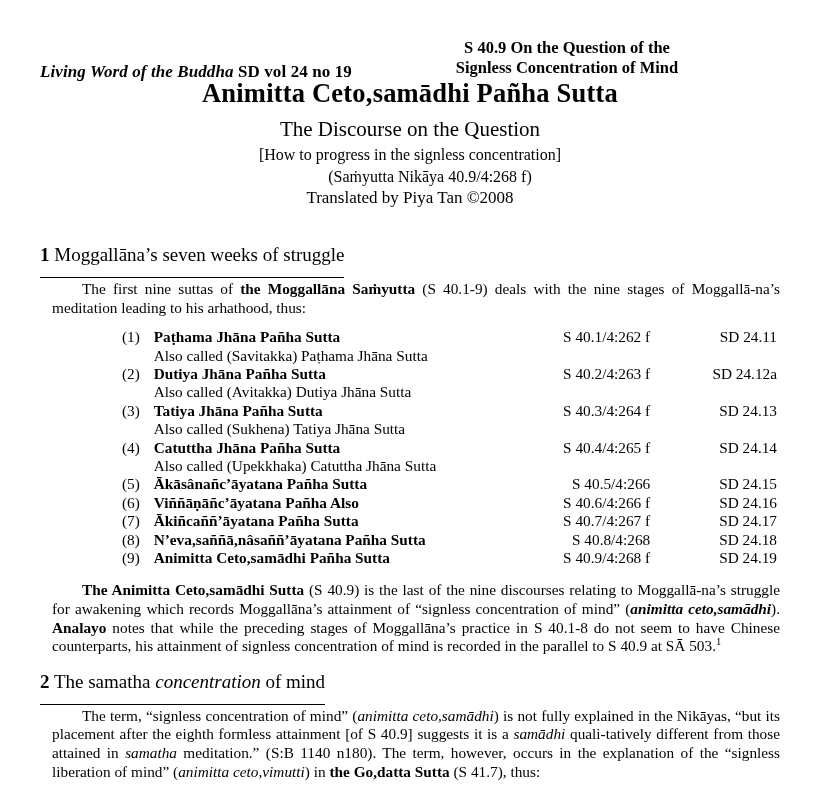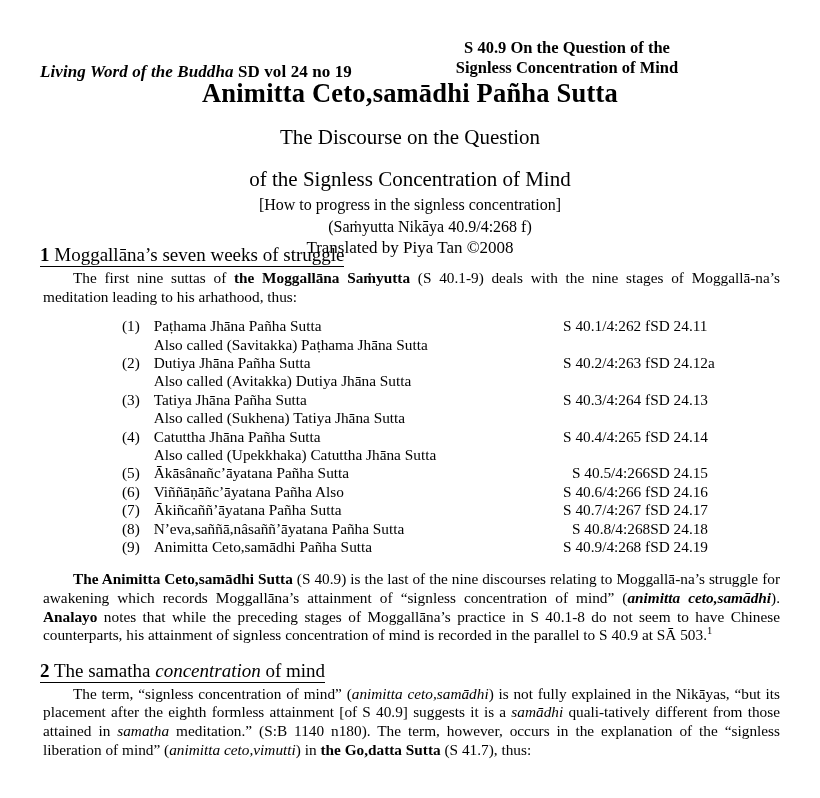--- a/index.html
+++ b/index.html
@@ -66,21 +66,21 @@
   }
   .doc-title {
     font-size: 26.5px;
     font-weight: bold;
     line-height: 30px;
     letter-spacing: 0.2px;
   }
   .doc-subtitle {
     font-size: 21px;
     line-height: 26px;
-    margin-top: 16px;
+    margin-top: 8px;
   }
   .doc-bracket {
     font-size: 16px;
     line-height: 22px;
     margin-top: 2px;
   }
   .doc-ref {
     font-size: 16px;
     line-height: 21px;
     padding-left: 40px;
@@ -97,31 +97,31 @@
     left: 40px;
     width: 740px;
   }
   h2.section {
     margin: 0;
     font-size: 19px;
     font-weight: normal;
     line-height: 23px;
     display: inline-block;
     border-bottom: 1.4px solid #000;
-    padding-bottom: 0px;
+    padding-bottom: 11px;
     white-space: nowrap;
   }
   h2.section .num {
     font-weight: bold;
   }
   h2.section .ital {
     font-style: italic;
   }
   p.para {
-    margin: 2px 0 0 3px;
+    margin: 2px 0 0 12px;
     font-size: 15.3px;
     line-height: 18.6px;
     text-align: justify;
     text-indent: 30px;
   }
   .b { font-weight: bold; }
   .i { font-style: italic; }
   .bi { font-weight: bold; font-style: italic; }
   sup.fn {
     font-size: 10.5px;
@@ -150,23 +150,24 @@
   }
   td.col-name {
     width: 330px;
   }
   td.col-ref {
     width: 140px;
     text-align: right;
   }
   td.col-sd {
     width: 120px;
+    text-align: right;
   }
   td.col-name .primary {
-    font-weight: normal;
+    font-weight: bold;
   }
   td.col-name .alt {
     font-weight: normal;
     display: block;
   }
 
   .spacer-after-list { height: 12px; }
   .gap-before-sec2 { height: 14px; }
 </style>
 </head>
@@ -180,21 +181,20 @@
     </div>
     <div class="runhead-right">
       <div>S 40.9 On the Question of the</div>
       <div>Signless Concentration of Mind</div>
     </div>
   </div>
 
   <div class="titleblock">
     <div class="doc-title">Animitta Ceto,samādhi Pañha Sutta</div>
     <div class="doc-subtitle">The Discourse on the Question</div>
-    <div class="doc-subtitle">of the Signless Concentration of Mind</div>
     <div class="doc-bracket">[How to progress in the signless concentration]</div>
     <div class="doc-ref">(Saṁyutta Nikāya 40.9/4:268 f)</div>
     <div class="doc-translator">Translated by Piya Tan ©2008</div>
   </div>
 
   <div class="body-area">
 
     <h2 class="section"><span class="num">1</span><span> Moggallāna’s seven weeks of struggle</span></h2>
 
     <p class="para"><span>The first nine suttas of </span><span class="b">the Moggallāna Saṁyutta</span><span> (S 40.1-9) deals with the nine stages of Moggallā-na’s meditation leading to his arhathood, thus:</span></p>

